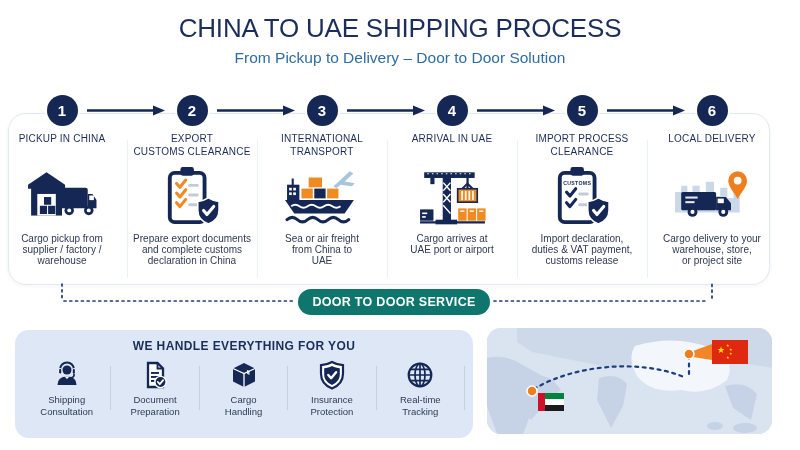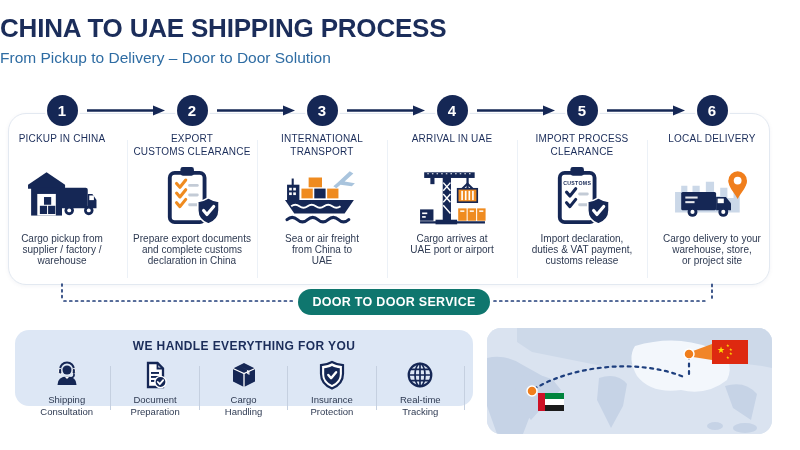--- a/index.html
+++ b/index.html
@@ -1,21 +1,21 @@
 <!DOCTYPE html>
 <html><head>
 <meta charset="utf-8">
 <style>
   html,body{margin:0;padding:0;background:#fff;}
   #canvas{position:relative;width:800px;height:450px;background:#ffffff;overflow:hidden;
           font-family:"Liberation Sans",sans-serif;}
   
-  .title{position:absolute;top:13px;left:0;width:800px;
-         font-size:26px;font-weight:700;letter-spacing:-0.2px;color:#1B2D5A;}
-  .subtitle{position:absolute;top:49px;left:0;width:800px;
+  .title{position:absolute;top:13px;left:0;width:800px;text-align:center;
+         font-size:26px;font-weight:400;letter-spacing:-0.2px;color:#1B2D5A;}
+  .subtitle{position:absolute;top:49px;left:0;width:800px;text-align:center;
             font-size:15.5px;color:#2E6CA3;}
   
   .card{position:absolute;left:8px;top:113px;width:760px;height:170px;background:#fff;
         border:1.5px solid #E3E9F1;border-radius:18px;box-shadow:0 1px 4px rgba(20,40,90,.05);}
   .col-div{position:absolute;top:140px;width:1px;height:138px;background:#ECF1F7;}
   
   .circle{position:absolute;top:95px;width:31px;height:31px;border-radius:50%;background:#152755;
           color:#fff;font-size:15px;font-weight:700;display:flex;align-items:center;justify-content:center;
           z-index:3;box-shadow:0 0 0 2px #fff;}
   .arrow{position:absolute;top:104px;z-index:2;}
@@ -25,21 +25,21 @@
               color:#1B2D5A;letter-spacing:.2px;white-space:pre-line;}
   .step-icon{height:66px;display:flex;align-items:center;justify-content:center;}
   .step-desc{margin-top:4px;text-align:center;font-size:10px;line-height:11px;color:#2E3A52;
              white-space:pre-line;}
   
   .connector{position:absolute;left:0;top:283px;z-index:1;}
   .pill{position:absolute;left:298px;top:289px;width:192px;height:26px;border-radius:13px;
         background:#0f766e;color:#fff;font-size:12.5px;font-weight:700;letter-spacing:.3px;
         display:flex;align-items:center;justify-content:center;z-index:4;}
   
-  .services{position:absolute;left:15px;top:330px;width:458px;height:76px;border-radius:14px;
+  .services{position:absolute;left:15px;top:330px;width:458px;height:108px;border-radius:14px;
             background:#DDE7F5;}
   .services-title{margin-top:9px;text-align:center;font-size:12px;font-weight:700;
                   letter-spacing:.4px;color:#1B2D5A;}
   .sv-row{display:flex;align-items:stretch;margin-top:5px;padding:0 8px;height:66px;}
   .sv-item{flex:1;display:flex;flex-direction:column;align-items:center;}
   .sv-icon{height:32px;display:flex;align-items:flex-end;justify-content:center;}
   .sv-label{margin-top:4px;text-align:center;font-size:9.5px;line-height:11.5px;color:#2E3A52;
             white-space:pre-line;}
   .sv-div{width:1px;background:#C5D0E0;margin:8px 0 14px 0;}
   

